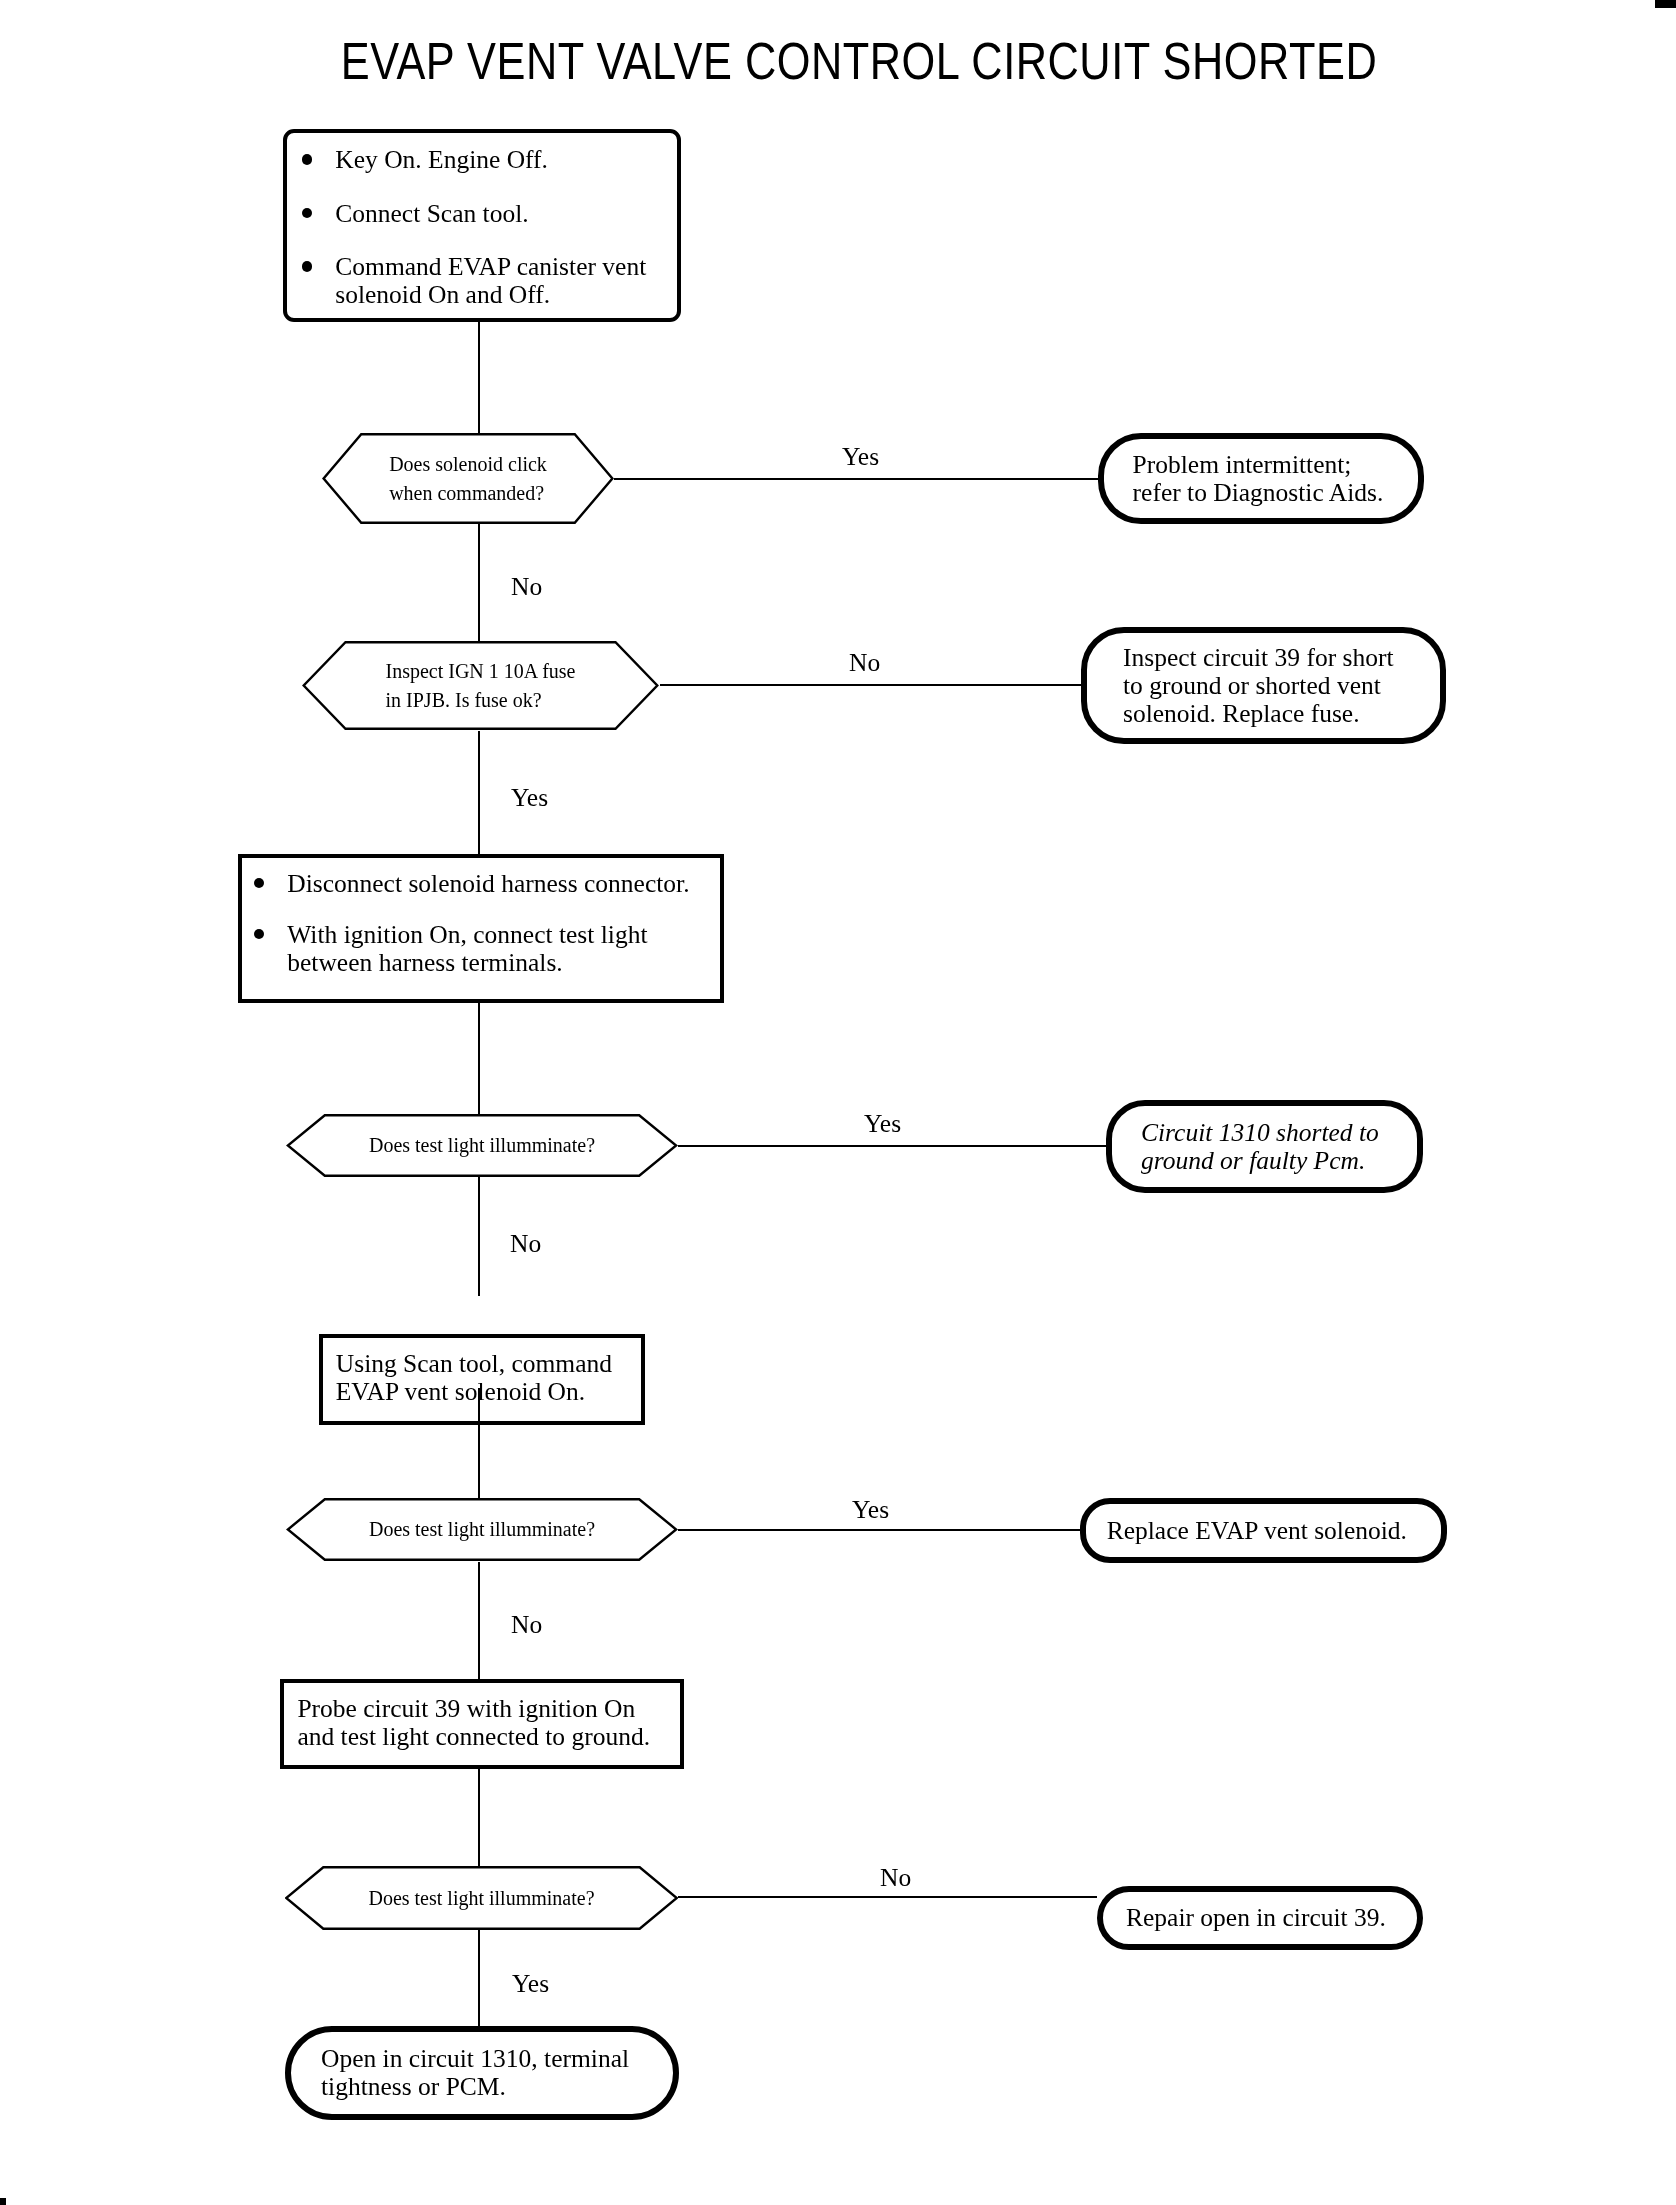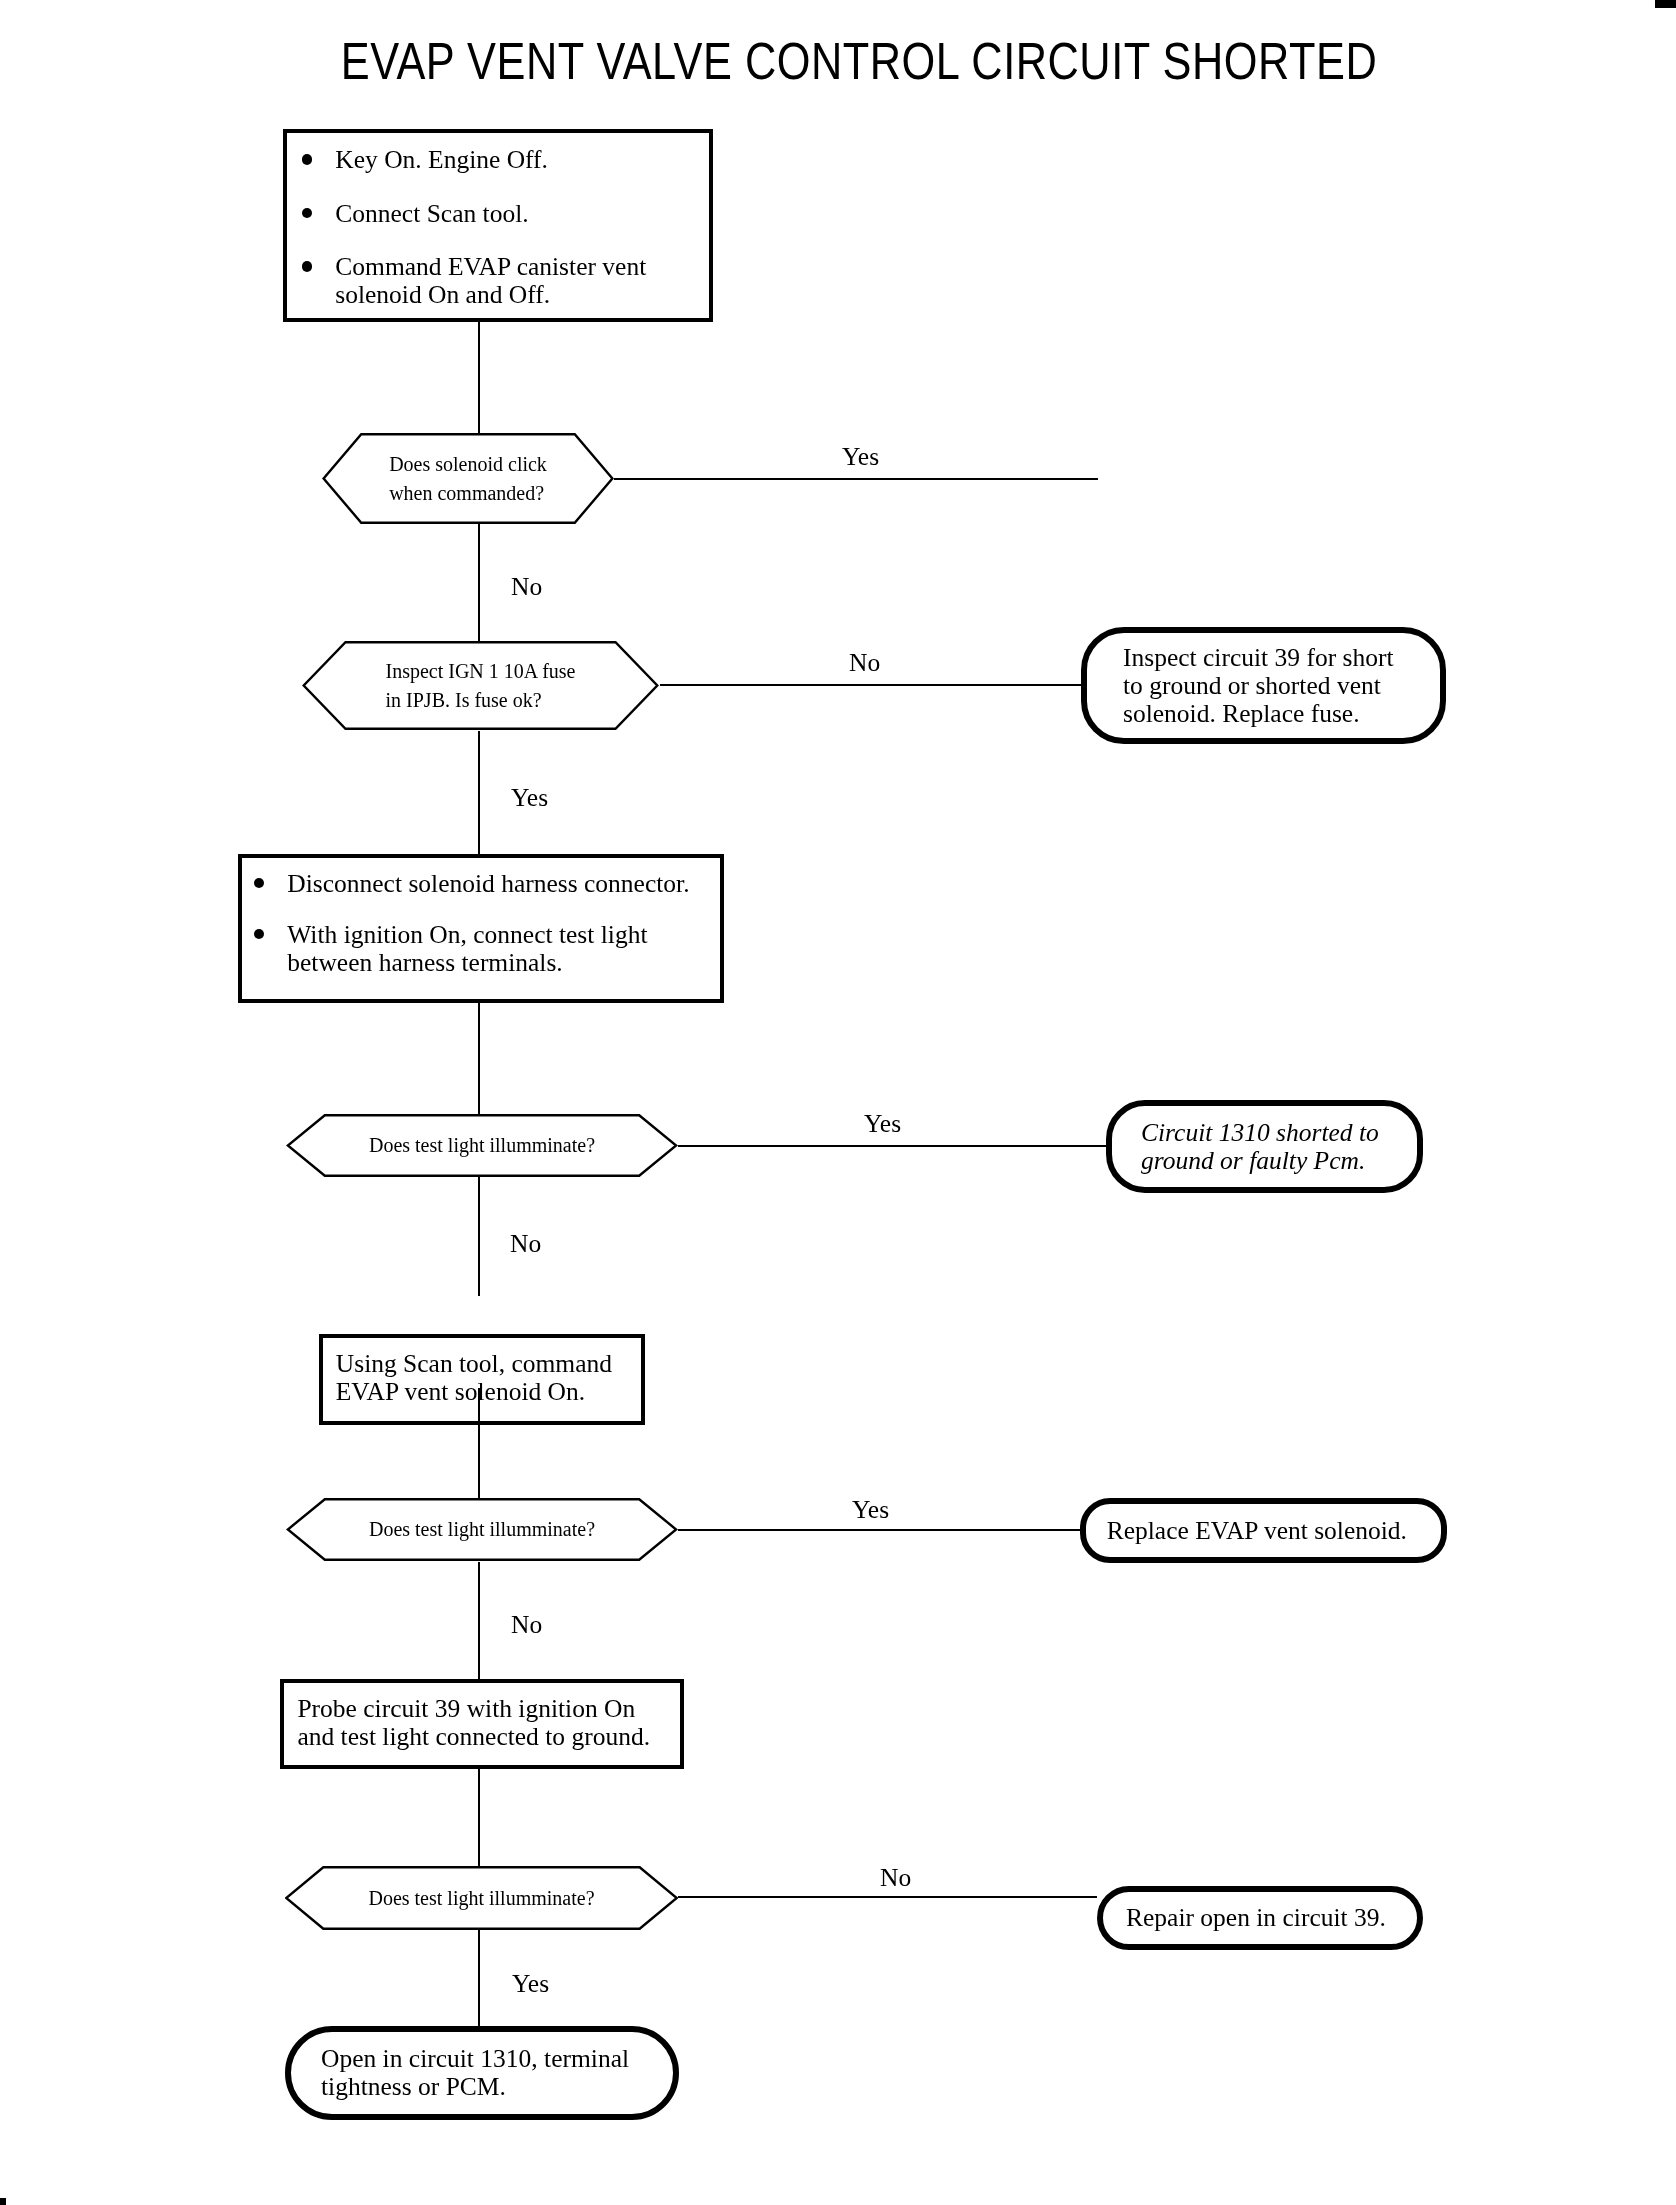--- a/index.html
+++ b/index.html
@@ -62,21 +62,21 @@
   .btext{margin-left:23px;}
   .artifact{position:absolute;background:#000;}
 </style>
 </head>
 <body>
 
 <div id="canvas">
 
   <div class="title">EVAP VENT VALVE CONTROL CIRCUIT SHORTED</div>
 
-  <div class="pbox" style="left:283px;top:129px;width:430px;height:193px;padding:13.4px 6px 6px 15px;">
+  <div class="pbox" style="left:283px;top:129px;width:398px;height:193px;padding:13.4px 6px 6px 15px;border-radius:11px;">
     <div class="bitem">
       <span class="dot"></span>
       <div class="btext">
           <div>Key On. Engine Off.</div>
         </div>
     </div>
     <div class="bitem">
       <span class="dot"></span>
       <div class="btext">
           <div>Connect Scan tool.</div>
@@ -101,20 +101,26 @@
         <div class="inner">
       <div>Does solenoid click</div>
       <div>when commanded?</div>
     </div>
       </div>
   </div>
 
   <div class="hline" style="left:614px;top:478px;width:484px;"></div>
   <div class="elabel" style="left:842px;top:443px;">Yes</div>
 
+  <div class="rbox" style="left:1098px;top:433px;width:326px;height:91px;border-radius:43px;padding-left:28.6px;">
+    <div>
+      <div>Problem intermittent;</div>
+      <div>refer to Diagnostic Aids.</div>
+    </div>
+  </div>
 
   <div class="elabel" style="left:511px;top:573px;">No</div>
   <div class="vline" style="left:478px;top:524px;height:117px;"></div>
 
   <div class="hex" style="left:302px;top:641px;width:357px;height:89px;">
     <svg viewBox="0 0 588 147">
       <polygon points="71,2 517,2 586,73.5 517,145 71,145 2,73.5" fill="#fff" stroke="#000" stroke-width="4"></polygon>
     </svg>
     <div class="txt">
         <div class="inner">

